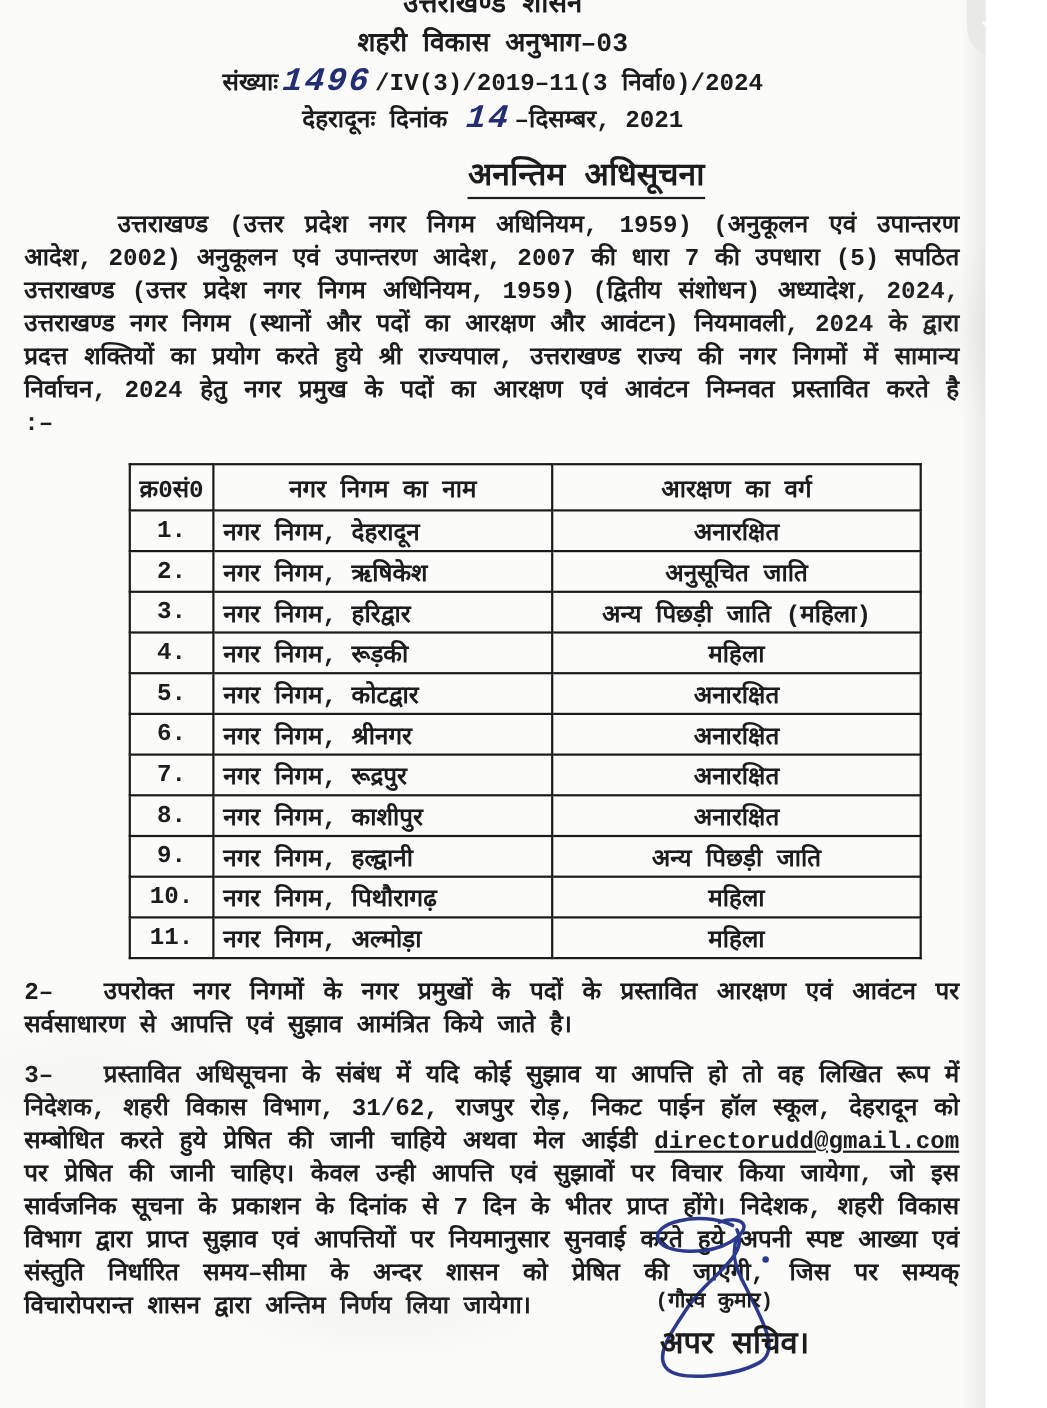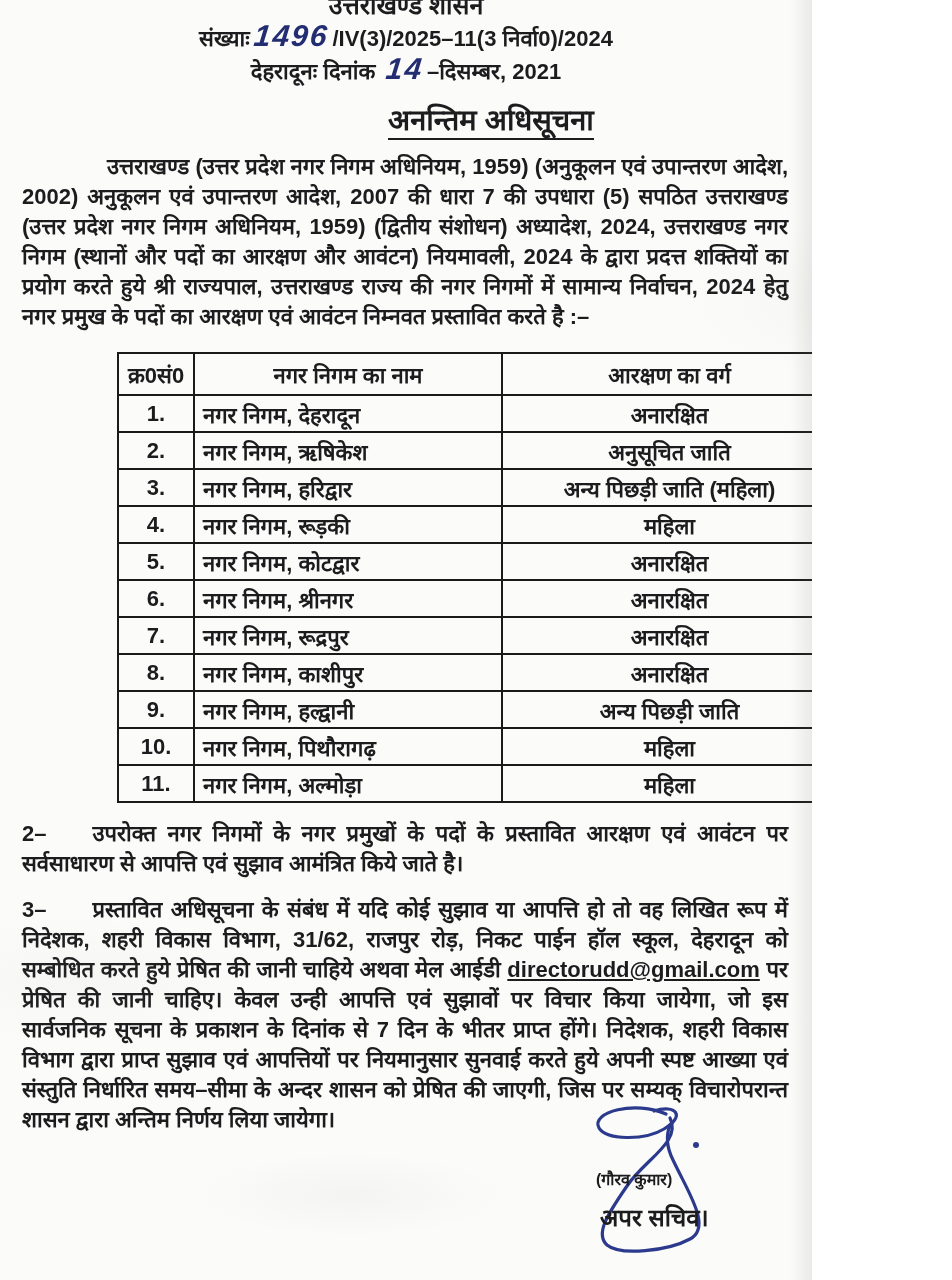--- a/index.html
+++ b/index.html
@@ -1,20 +1,20 @@
 <!DOCTYPE html>
 <html><head>
 <meta charset="utf-8">
 <style>
   html,body { margin:0; padding:0; }
   .page {
-    position:relative; width:812px; height:1280px;
+    position:relative; width:896px; height:1280px;
     background:#fbfbf9;
     overflow:hidden;
-    font-family:Liberation Sans, sans-serif;
+    font-family:Liberation Mono, monospace;
     font-weight:700; color:#1c1c1e;
   }
   
   .page::before {
     content:""; position:absolute; inset:0; pointer-events:none;
     background:
       radial-gradient(220px 60px at 350px 1195px, rgba(150,150,145,0.07), transparent 70%),
       radial-gradient(300px 120px at 900px 300px, rgba(150,150,145,0.08), transparent 70%),
       radial-gradient(260px 90px at 80px 980px, rgba(150,150,145,0.05), transparent 70%);
   }
@@ -46,22 +46,22 @@
   .res-table td { height:31px; font-weight:700; }
   th.c0, td.c0 { width:62px; text-align:center; }
   th.c1 { width:292px; }
   td.c1 { width:292px; text-align:left; padding-left:8px; }
   th.c2, td.c2 { text-align:center; }
 
   .sig-block { position:absolute; left:540px; top:1098px; width:250px; height:175px; }
   .sig { position:absolute; left:0; top:0; width:240px; height:160px; }
   .sig path, .sig circle { stroke:#2c3a8e; fill:none; stroke-width:3.2; stroke-linecap:round; }
   .sig circle { fill:#2c3a8e; stroke-width:0; }
-  .sig-name  { position:absolute; left:56px; top:70px;  font-size:16px; white-space:nowrap; }
-  .sig-title { position:absolute; left:60px; top:102px; font-size:24px; white-space:nowrap; }
+  .sig-name  { position:absolute; left:56px; top:70px;  font-size:19px; white-space:nowrap; }
+  .sig-title { position:absolute; left:60px; top:102px; font-size:28px; white-space:nowrap; }
 
   .scroll-pill {
     position:absolute; left:879px; top:0; width:52px; height:51px;
     background:#e9e9e7; border-radius:0 0 26px 26px; z-index:6; cursor:pointer;
   }
   .chev {
     position:absolute; left:17px; top:12px; width:15px; height:15px;
     border-left:3px solid #ffffff; border-bottom:3px solid #ffffff;
     transform:rotate(-45deg); border-radius:2px;
   }
@@ -70,21 +70,22 @@
 <body>
 
 <div class="page">
 
   <div class="scroll-pill">
     <span class="chev"></span>
   </div>
 
   <div class="header">
     <div class="h1">उत्तराखण्ड शासन</div>
-    <div class="h3"><span>संख्याः</span><span class="hand">1496</span><span>/IV(3)/2025–11(3 निर्वा0)/2024</span></div>
+    <div class="h2">शहरी विकास अनुभाग–03</div>
+    <div class="h3"><span>संख्याः</span><span class="hand">1496</span><span>/IV(3)/2019–11(3 निर्वा0)/2024</span></div>
     <div class="h4"><span>देहरादूनः दिनांक </span><span class="hand">14</span><span>–दिसम्बर, 2021</span></div>
     <div class="title-wrap">
       <span class="doc-title">अनन्तिम अधिसूचना</span>
     </div>
   </div>
 
   <p class="body-p p1">उत्तराखण्ड (उत्तर प्रदेश नगर निगम अधिनियम, 1959) (अनुकूलन एवं उपान्तरण आदेश, 2002) अनुकूलन एवं उपान्तरण आदेश, 2007 की धारा 7 की उपधारा (5) सपठित उत्तराखण्ड (उत्तर प्रदेश नगर निगम अधिनियम, 1959) (द्वितीय संशोधन) अध्यादेश, 2024, उत्तराखण्ड नगर निगम (स्थानों और पदों का आरक्षण और आवंटन) नियमावली, 2024 के द्वारा प्रदत्त शक्तियों का प्रयोग करते हुये श्री राज्यपाल, उत्तराखण्ड राज्य की नगर निगमों में सामान्य निर्वाचन, 2024 हेतु नगर प्रमुख के पदों का आरक्षण एवं आवंटन निम्नवत प्रस्तावित करते है :–</p>
 
   <table class="res-table">
     <thead>

